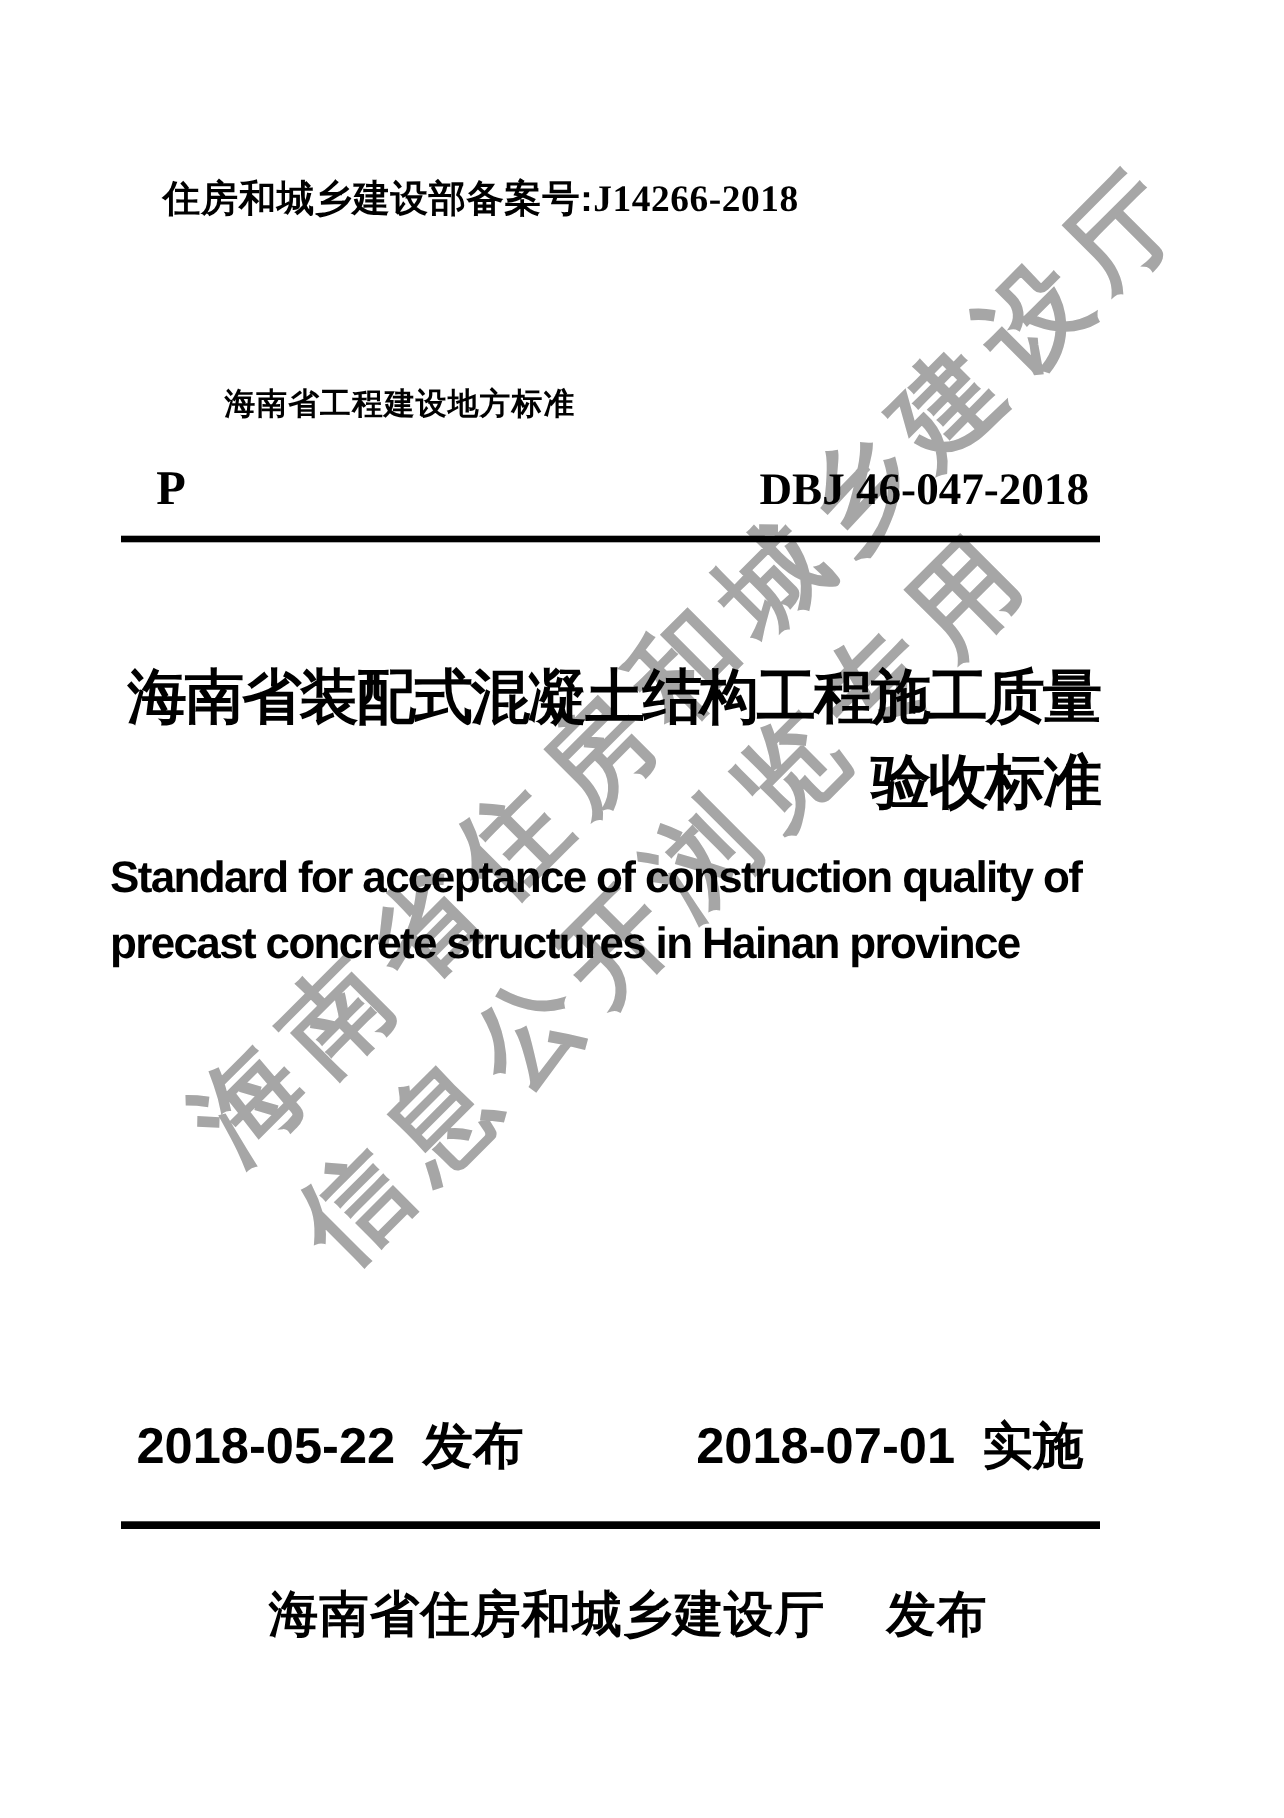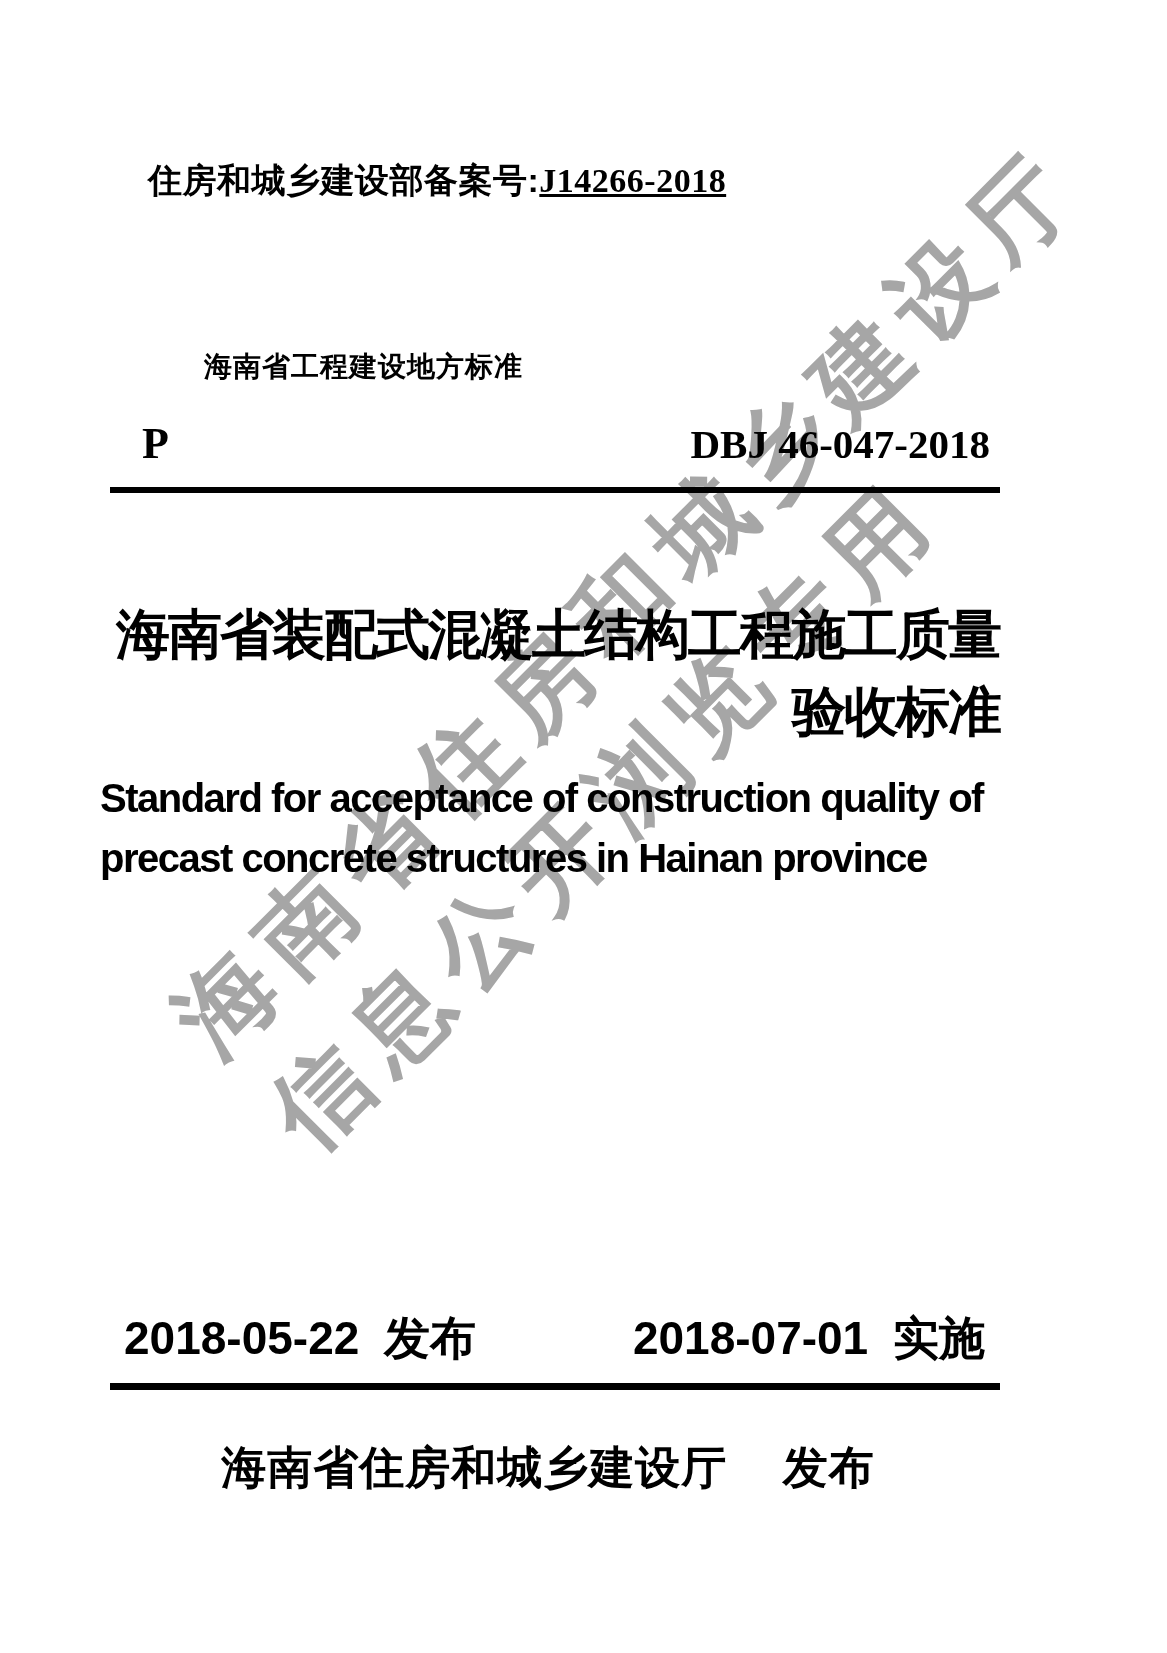--- a/index.html
+++ b/index.html
@@ -28,21 +28,21 @@
     pointer-events: none;
   }
   .wm1 { left: 148px; top: 992px; }
   .wm2 { left: 243px; top: 1086px; }
   
   .layer { position: absolute; inset: 0; z-index: 1; }
   .filing {
     position: absolute; left: 148px; top: 158px;
     font-size: 34px; font-weight: 700; letter-spacing: 0.5px;
   }
-  .filing .num { font-family: "Liberation Serif", serif; font-weight: 700; text-decoration: underline; }
+  .filing .num { font-family: "Liberation Serif", serif; font-weight: 700; }
   .std-type {
     position: absolute; left: 204px; top: 348px;
     font-size: 28px; font-weight: 900; letter-spacing: 1px;
   }
   .hn-logo {
     position: absolute; right: 230px; top: 295px;
     font-family: "Liberation Serif", serif;
     font-size: 128px; font-weight: 900; line-height: 1;
     letter-spacing: -4px;
   }
@@ -67,26 +67,26 @@
     text-align: right;
     font-size: 54px; font-weight: 900; letter-spacing: -2px;
     line-height: 1.42;
   }
   .title-en {
     position: absolute; left: 100px; top: 768px; width: 910px;
     text-align: left;
     font-size: 40px; font-weight: 700; letter-spacing: -1.5px;
     line-height: 1.5;
   }
-  .date-row { position: absolute; top: 1284px; font-size: 46px; font-weight: 700; margin-top: 24px; }
+  .date-row { position: absolute; top: 1284px; font-size: 46px; font-weight: 700; }
   .date-issue { left: 124px; }
   .date-impl { right: 182px; }
   .date-row .lbl { margin-left: 12px; }
   .publisher {
-    position: absolute; left: 103px; top: 1438px; width: 890px;
+    position: absolute; left: 126px; top: 1438px; width: 890px;
     text-align: center;
     font-size: 45px; font-weight: 900; letter-spacing: 1px;
   }
   .publisher .action { margin-left: 42px; }
 </style>
 </head>
 <body>
 
 <div class="page">
 

